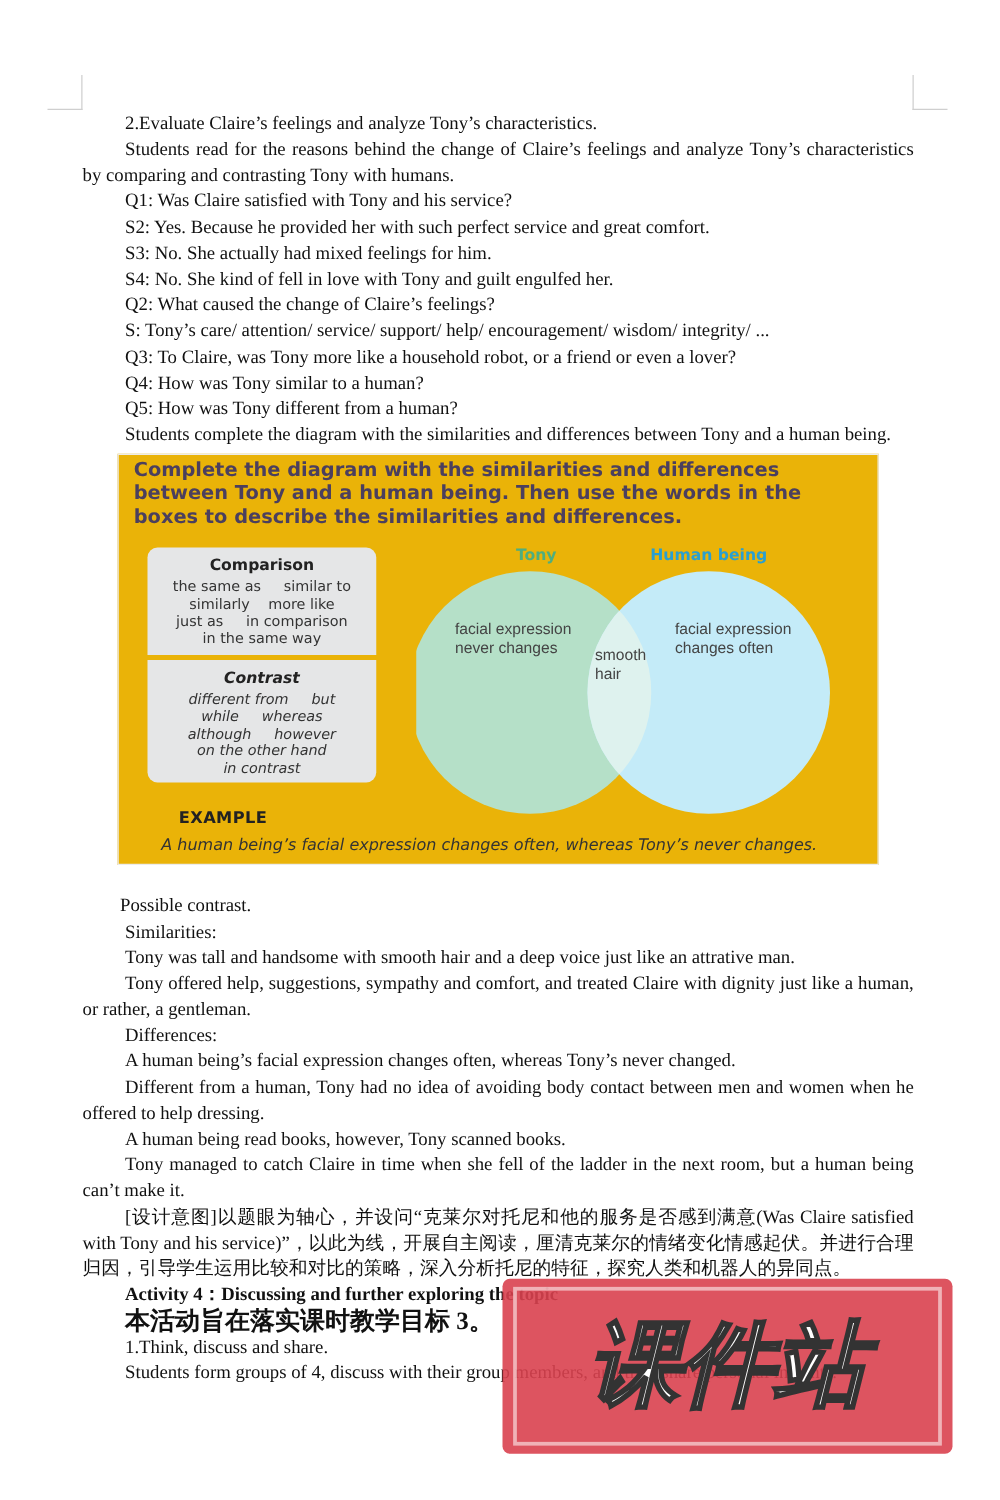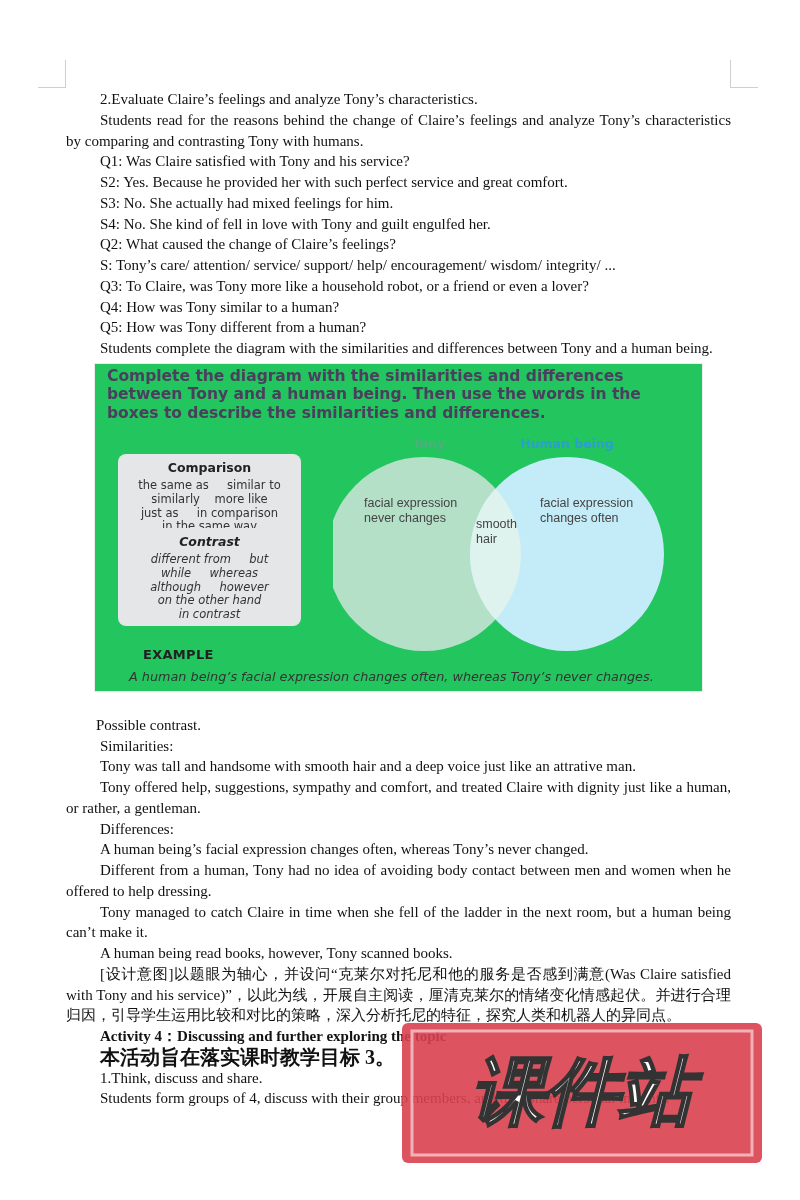--- a/index.html
+++ b/index.html
@@ -2,24 +2,24 @@
 <html><head>
 <meta charset="utf-8">
 <style>
   html, body { margin:0; padding:0; background:#fff; }
   body { width:800px; height:1200px; position:relative; overflow:hidden; font-family:"Liberation Serif", serif; color:#111; }
   .corner { position:absolute; width:27px; height:27px; border-color:#cfcfcf; border-style:solid; }
   .corner.tl { left:38px; top:60px; border-width:0 1px 1px 0; }
   .corner.tr { left:730px; top:60px; border-width:0 0 1px 1px; }
   .page { position:absolute; left:66px; top:89px; width:665px; font-size:15px; line-height:20.75px; }
   .p { text-indent:34px; text-align:justify; margin:0; }
-  .figure { position:relative; margin:4px 0 0 28px; width:607px; height:327px; border:1px solid #ececec; background:#22c55e; font-family:"DejaVu Sans", sans-serif; }
+  .figure { position:relative; margin:4px 0 0 28px; width:607px; height:327px; border:1px solid #ececec; background:#eab308; font-family:"DejaVu Sans", sans-serif; }
   .fig-title { position:absolute; left:12px; top:3px; width:590px; font-size:15.5px; line-height:18.5px; font-weight:bold; color:#4b3f5e; }
   .box { position:absolute; left:23px; width:183px; background:#e5e6e7; text-align:center; color:#333; font-size:11.5px; line-height:13.6px; }
-  .box.cmp { top:90px; height:86px; border-radius:8px 8px 0 0; }
+  .box.cmp { top:74px; height:86px; border-radius:8px 8px 0 0; }
   .box.ctr { top:164px; height:98px; border-radius:0 0 8px 8px;font-style:italic; }
   .box .bh { font-weight:bold; font-size:12.5px; color:#222; margin:7px 0 5px; }
   .box .row { white-space:pre; }
   .venn { position:absolute; left:238px; top:68px; }
   .ex-h { position:absolute; left:48px; top:281px; font-size:13px; color:#222; letter-spacing:0.3px;font-weight:bold; }
   .ex-t { position:absolute; left:34px; top:303px; font-size:12.8px; font-style:italic; color:#333; }
   .stamp { position:absolute; left:398px; top:1015px; width:368px; height:158px; }
 </style>
 </head>
 <body>
@@ -86,22 +86,22 @@
   </div>
 
   <div style="height:23px"></div>
   <p class="p" style="text-indent:30px">Possible contrast.</p>
   <p class="p">Similarities:</p>
   <p class="p">Tony was tall and handsome with smooth hair and a deep voice just like an attrative man.</p>
   <p class="p">Tony offered help, suggestions, sympathy and comfort, and treated Claire with dignity just like a human, or rather, a gentleman.</p>
   <p class="p">Differences:</p>
   <p class="p">A human being’s facial expression changes often, whereas Tony’s never changed.</p>
   <p class="p">Different from a human, Tony had no idea of avoiding body contact between men and women when he offered to help dressing.</p>
+  <p class="p">A human being read books, however, Tony scanned books.</p>
   <p class="p">Tony managed to catch Claire in time when she fell of the ladder in the next room, but a human being can’t make it.</p>
-  <p class="p">A human being read books, however, Tony scanned books.</p>
   <p class="p">[设计意图]以题眼为轴心，并设问“克莱尔对托尼和他的服务是否感到满意(Was Claire satisfied with Tony and his service)”，以此为线，开展自主阅读，厘清克莱尔的情绪变化情感起伏。并进行合理归因，引导学生运用比较和对比的策略，深入分析托尼的特征，探究人类和机器人的异同点。</p>
   <p class="p" style="font-weight:bold">Activity 4：Discussing and further exploring the topic</p>
   <p class="p" style="font-weight:bold;font-size:20px">本活动旨在落实课时教学目标 3。</p>
   <p class="p">1.Think, discuss and share.</p>
   <p class="p">Students form groups of 4, discuss with their group members, and then share personal insights.</p>
 </div>
 
 <svg class="stamp" viewBox="0 0 368 158">
   <rect id="stampBg" x="4" y="8" width="360" height="140" rx="6" opacity="0.9" fill="#d9414f"></rect>
   <rect x="14" y="16" width="340" height="124" fill="none" stroke="#fff" stroke-width="3" opacity="0.55"></rect>

